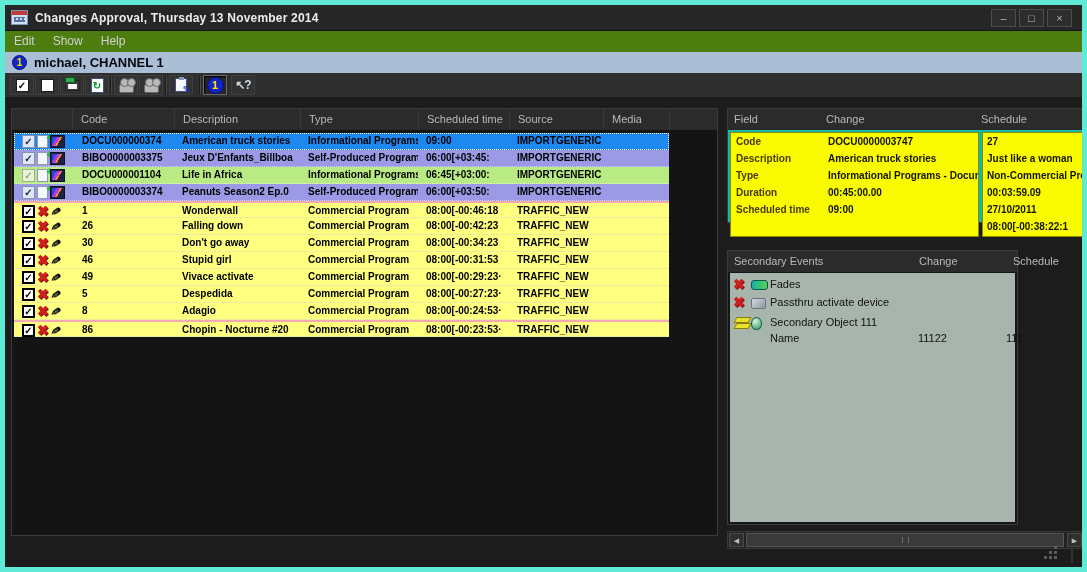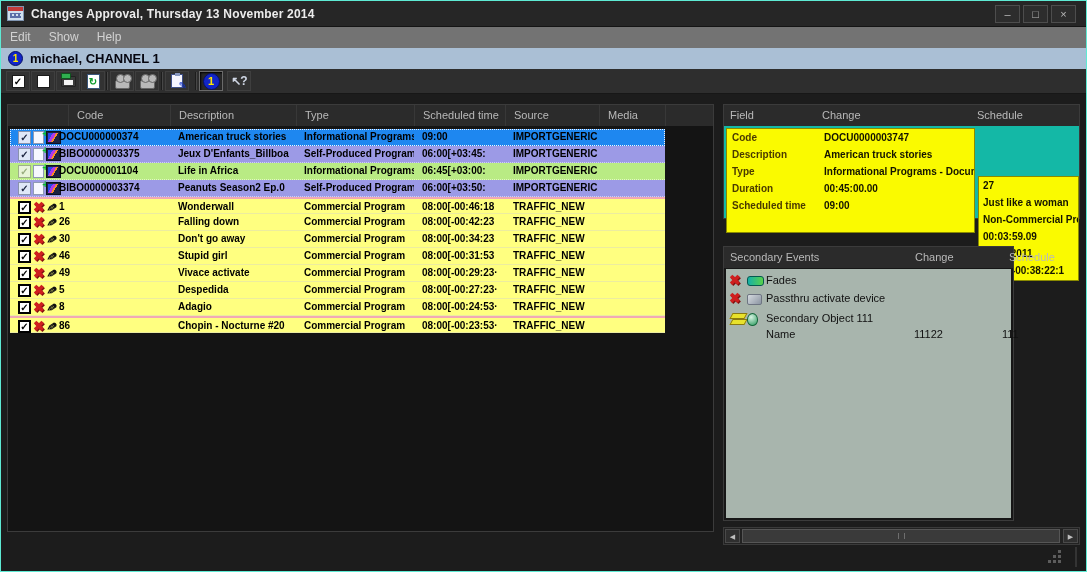--- a/index.html
+++ b/index.html
@@ -1,34 +1,34 @@
 <!DOCTYPE html>
 <html><head>
 <meta charset="utf-8">
 <style>
   * { margin:0; padding:0; box-sizing:border-box; }
   html,body { background:#555; font-family:"Liberation Sans", sans-serif; }
   .window { position:relative; width:1087px; height:572px; background:#1c1c1c;
-            border:1px solid #5eead4; overflow:hidden; }
+            border:5px solid #5eead4; overflow:hidden; }
 
   
   .titlebar { position:absolute; top:0; left:0; right:0; height:26px; background:#262626;
               display:flex; align-items:center; padding-left:6px; border-bottom:1px solid #141414; }
   .calicon { width:17px; height:15px; background:#cfe0ee; border:1px solid #7f94b0; position:relative; flex:0 0 auto; }
   .calicon::before { content:""; position:absolute; top:0; left:0; right:0; height:4px; background:#c23b3b; }
   .calicon::after  { content:""; position:absolute; left:2px; right:2px; top:6px; bottom:2px;
                      background: repeating-linear-gradient(90deg,#5a6fa8 0 2px,transparent 2px 4px),
                                  repeating-linear-gradient(0deg,#5a6fa8 0 2px,transparent 2px 4px); }
   .title { color:#ececec; font-weight:bold; font-size:12px; margin-left:7px; letter-spacing:.2px; }
   .win-controls { position:absolute; right:10px; top:4px; display:flex; gap:3px; }
   .win-btn { width:25px; height:18px; border:1px solid #4d4d4d; background:#2d2d2d; color:#b9b9b9;
              font-size:11px; line-height:16px; text-align:center; }
 
   
-  .menubar { position:absolute; top:26px; left:0; right:0; height:21px; background:#737373;
+  .menubar { position:absolute; top:26px; left:0; right:0; height:21px; background:#4d7c0f;
              display:flex; align-items:center; color:#d2d2d2; font-size:12px; }
   .menu-item { padding:0 9px; height:100%; line-height:21px; }
   .channelbar { position:absolute; top:47px; left:0; right:0; height:21px; background:#aabfd5;
                 display:flex; align-items:center; color:#05050f; font-weight:bold; font-size:13px; }
   .badge { width:15px; height:15px; border-radius:50%; background:#1226c8; border:1px solid #061066;
            color:#ffe800; font-size:10px; font-weight:bold; display:flex; align-items:center;
            justify-content:center; margin:0 7px 0 7px; flex:0 0 auto; }
   .toolbar { position:absolute; top:68px; left:0; right:0; height:25px; background:#2e2e2e;
              border-bottom:1px solid #171717; }
   .tbtn { position:absolute; top:2px; width:24px; height:20px; background:#323232;
@@ -56,21 +56,21 @@
   .lpanel { position:absolute; left:6px; top:103px; width:707px; height:428px;
             background:#141414; border:1px solid #3b3b3b; }
   .lheader { position:absolute; top:0; left:0; right:0; height:21px; background:#2b2b2b;
              color:#b9b9b9; font-size:11px; }
   .hc { position:absolute; top:0; height:21px; line-height:21px; padding-left:8px;
         border-left:1px solid #383838; overflow:hidden; white-space:nowrap; }
   .trow { position:absolute; left:2px; width:655px; height:17px; font-size:10px; font-weight:bold; color:#000; }
   .trow .cell { position:absolute; top:0; height:17px; line-height:16px; padding-left:8px;
                 overflow:hidden; white-space:nowrap; }
   .c-icons { left:0; width:58px; display:flex; align-items:center; gap:2px; padding-left:3px; height:17px; }
-  .c-code  { left:41px;  width:102px; }
+  .c-code  { left:60px;  width:102px; }
   .c-desc  { left:160px; width:126px; }
   .c-type  { left:286px; width:118px; }
   .c-time  { left:404px; width:91px; }
   .c-src   { left:495px; width:94px; }
   .c-media { left:589px; width:66px; }
   .r-blue   { background:#1e87f0; border-bottom:1px dotted #d8e2ff; }
   .r-lav    { background:#9c9ae6; border-bottom:1px dotted #cfd0f5; }
   .r-green  { background:#b9eb84; border-bottom:1px dotted #e2f7c6; }
   .r-yellow { background:#ffff80; border-bottom:1px solid #ececa0; }
   .selected { outline:1px dotted #f0f4ff; outline-offset:-1px; }
@@ -89,21 +89,21 @@
   .icpen { font-size:12px; color:#101010; transform:scaleX(-1) rotate(-12deg); flex:0 0 auto; }
 
   
   .rtop { position:absolute; left:722px; top:103px; width:357px; height:115px; background:#14b8a6;
           border:1px solid #3b3b3b; }
   .rheader { position:absolute; top:0; left:0; right:0; height:21px; background:#2b2b2b;
              color:#b9b9b9; font-size:11px; }
   .rhc { position:absolute; top:0; line-height:21px; white-space:nowrap; }
   .fblock { position:absolute; top:23px; height:105px; background:#fafa00; border:1px solid #8a8a00; }
   .fblock.main  { left:2px;   width:249px; }
-  .fblock.sched { left:254px; width:101px;margin-top:48px; }
+  .fblock.sched { left:254px; width:101px; }
   .frow { position:relative; height:17px; line-height:17px; font-size:10px; font-weight:bold;
           white-space:nowrap; overflow:hidden; }
   .f-label  { position:absolute; left:5px;  color:#4a3a00; }
   .f-change { position:absolute; left:97px; color:#141400; }
   .f-sched  { padding-left:4px; color:#141400; }
 
   
   .rbot { position:absolute; left:722px; top:245px; width:291px; height:275px; background:#161616;
           border:1px solid #3b3b3b; }
   .sbody { position:absolute; left:2px; right:2px; top:22px; bottom:2px; background:#a8b5ad; }

